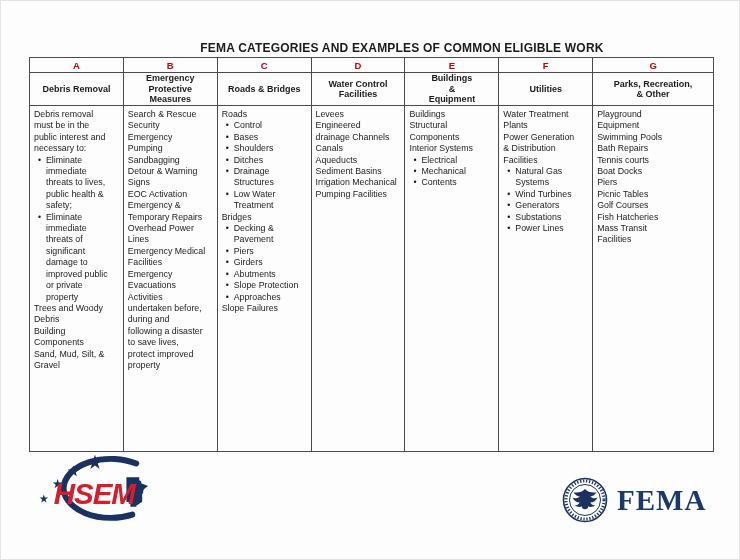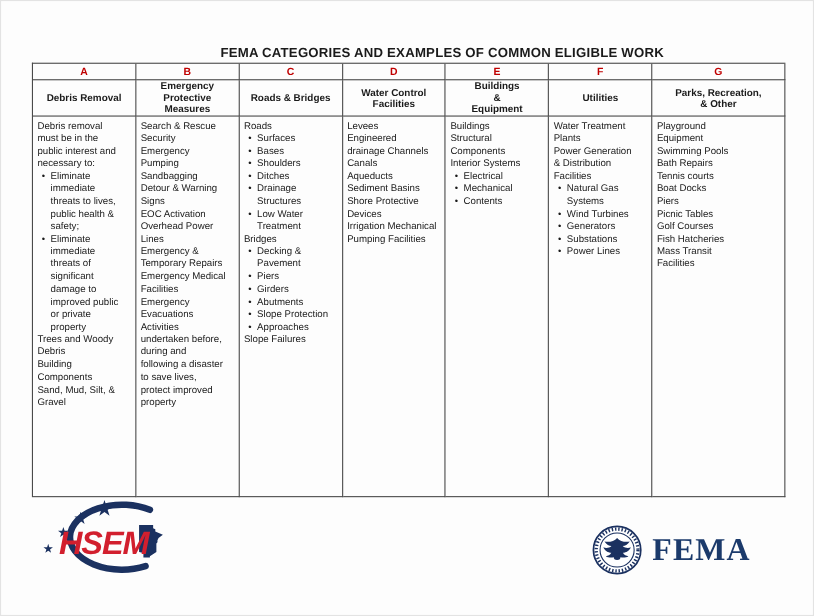--- a/index.html
+++ b/index.html
@@ -33,21 +33,21 @@
     font-weight:bold; font-size:9px; line-height:10.5px; text-align:center;
     white-space:pre-line; padding:0 2px;
   }
   .content-cell { height:346px; padding:3px 4px 0 4px; font-size:8.8px; line-height:11.4px; }
   .text-item { white-space:pre-line; }
   .bullet-item { display:flex; padding-left:4px; }
   .bullet-item .dot { flex:none; width:8px; }
   .bullet-item .btxt { white-space:pre-line; }
 
   .hsem-logo { position:absolute; left:33px; top:452px; width:118px; height:80px; }
-  .fema-logo { position:absolute; left:537px; top:476px; display:flex; align-items:center; gap:9px; }
+  .fema-logo { position:absolute; left:561px; top:476px; display:flex; align-items:center; gap:9px; }
   .fema-word {
     font-family:"Liberation Serif","DejaVu Serif",serif; font-weight:bold;
     font-size:29px; color:var(--fema-navy,#1B3A6B); letter-spacing:1px; line-height:46px;
   }
 </style>
 </head>
 <body>
 
 <div class="page">
 
@@ -112,41 +112,41 @@
         </div>
         <div class="cell content-cell">
           <div class="text-item">Search &amp; Rescue</div>
           <div class="text-item">Security</div>
           <div class="text-item">Emergency
 Pumping</div>
           <div class="text-item">Sandbagging</div>
           <div class="text-item">Detour &amp; Warning
 Signs</div>
           <div class="text-item">EOC Activation</div>
+          <div class="text-item">Emergency &amp;
+Temporary Repairs</div>
           <div class="text-item">Overhead Power
 Lines</div>
-          <div class="text-item">Emergency &amp;
-Temporary Repairs</div>
           <div class="text-item">Emergency Medical
 Facilities</div>
           <div class="text-item">Emergency
 Evacuations</div>
           <div class="text-item">Activities
 undertaken before,
 during and
 following a disaster
 to save lives,
 protect improved
 property</div>
         </div>
         <div class="cell content-cell">
           <div class="text-item">Roads</div>
           <div class="bullet-item">
             <div class="dot">•</div>
-            <div class="btxt">Surfaces</div>
+            <div class="btxt">Control</div>
           </div>
           <div class="bullet-item">
             <div class="dot">•</div>
             <div class="btxt">Bases</div>
           </div>
           <div class="bullet-item">
             <div class="dot">•</div>
             <div class="btxt">Shoulders</div>
           </div>
           <div class="bullet-item">
@@ -191,22 +191,20 @@
           </div>
           <div class="text-item">Slope Failures</div>
         </div>
         <div class="cell content-cell">
           <div class="text-item">Levees</div>
           <div class="text-item">Engineered
 drainage Channels</div>
           <div class="text-item">Canals</div>
           <div class="text-item">Aqueducts</div>
           <div class="text-item">Sediment Basins</div>
-          <div class="text-item">Shore Protective
-Devices</div>
           <div class="text-item">Irrigation Mechanical</div>
           <div class="text-item">Pumping Facilities</div>
         </div>
         <div class="cell content-cell">
           <div class="text-item">Buildings</div>
           <div class="text-item">Structural
 Components</div>
           <div class="text-item">Interior Systems</div>
           <div class="bullet-item">
             <div class="dot">•</div>

